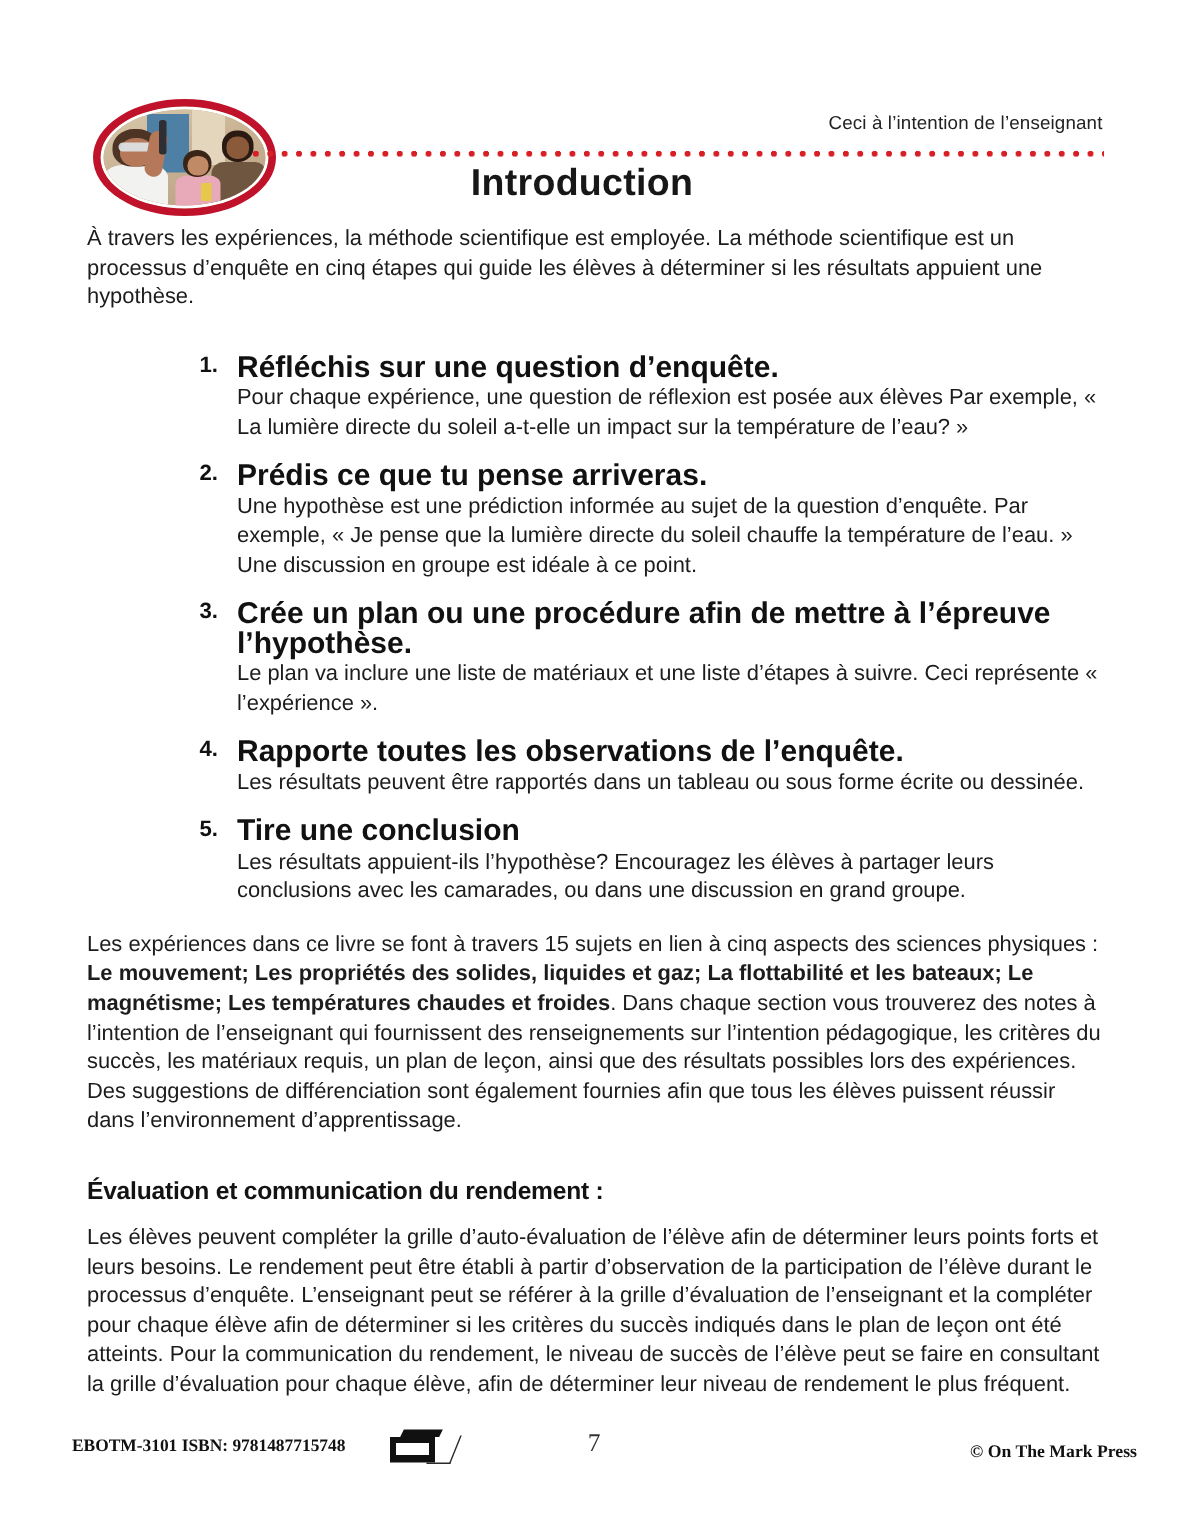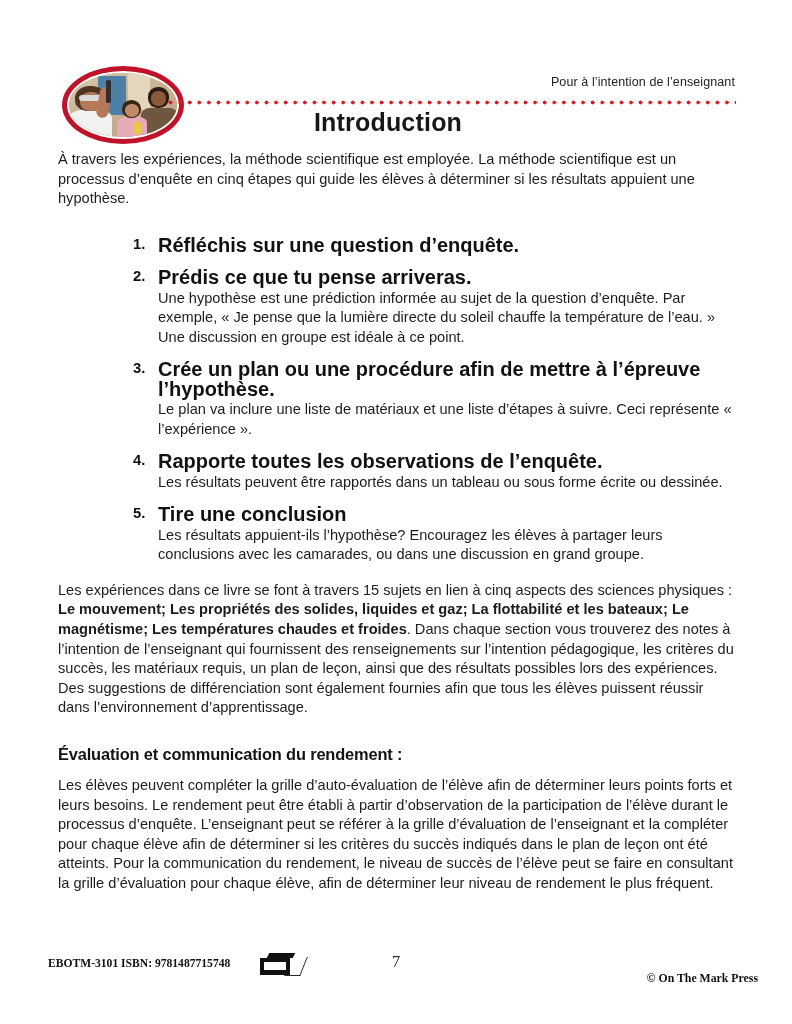--- a/index.html
+++ b/index.html
@@ -266,21 +266,21 @@
     left: 0; top: 0;
     width: 792px;
     text-align: center;
     font-family: "Liberation Serif", serif;
     font-size: 17px;
     color: #333333;
   }
   .footer-right {
     position: absolute;
     right: 54px;
-    top: 19px;
+    top: 8px;
     font-family: "Liberation Serif", serif;
     font-weight: bold;
     font-size: 11.8px;
     color: #111111;
     white-space: nowrap;
   }
 </style>
 </head>
 <body>
 
@@ -302,35 +302,36 @@
         <div class="ph-girl2-body"></div>
         <div class="ph-girl2-head"></div>
         <div class="ph-girl2-face"></div>
         <div class="ph-girl1-body"></div>
         <div class="ph-girl1-head"></div>
         <div class="ph-girl1-face"></div>
         <div class="ph-beaker"></div>
       </div>
     </div>
 
-    <div class="header-note">Pour à l’intention de l’enseignant</div>
+    <div class="header-note">Ceci à l’intention de l’enseignant</div>
     <div class="dotted-rule"></div>
     <div class="page-title">Introduction</div>
   </div>
 
   <div class="content">
 
     <p class="para">À travers les expériences, la méthode scientifique est employée. La méthode scientifique est un processus d’enquête en cinq étapes qui guide les élèves à déterminer si les résultats appuient une hypothèse.</p>
 
     <div class="spacer-sm"></div>
 
     <ol class="steps">
       <li>
         <span class="step-num">1.</span>
         <span class="step-title">Réfléchis sur une question d’enquête.</span>
+        <span class="step-body">Pour chaque expérience, une question de réflexion est posée aux élèves Par exemple, « La lumière directe du soleil a-t-elle un impact sur la température de l’eau? »</span>
       </li>
       <li>
         <span class="step-num">2.</span>
         <span class="step-title">Prédis ce que tu pense arriveras.</span>
         <span class="step-body">Une hypothèse est une prédiction informée au sujet de la question d’enquête. Par exemple, « Je pense que la lumière directe du soleil chauffe la température de l’eau. » Une discussion en groupe est idéale à ce point.</span>
       </li>
       <li>
         <span class="step-num">3.</span>
         <span class="step-title">Crée un plan ou une procédure afin de mettre à l’épreuve l’hypothèse.</span>
         <span class="step-body">Le plan va inclure une liste de matériaux et une liste d’étapes à suivre. Ceci représente « l’expérience ».</span>

